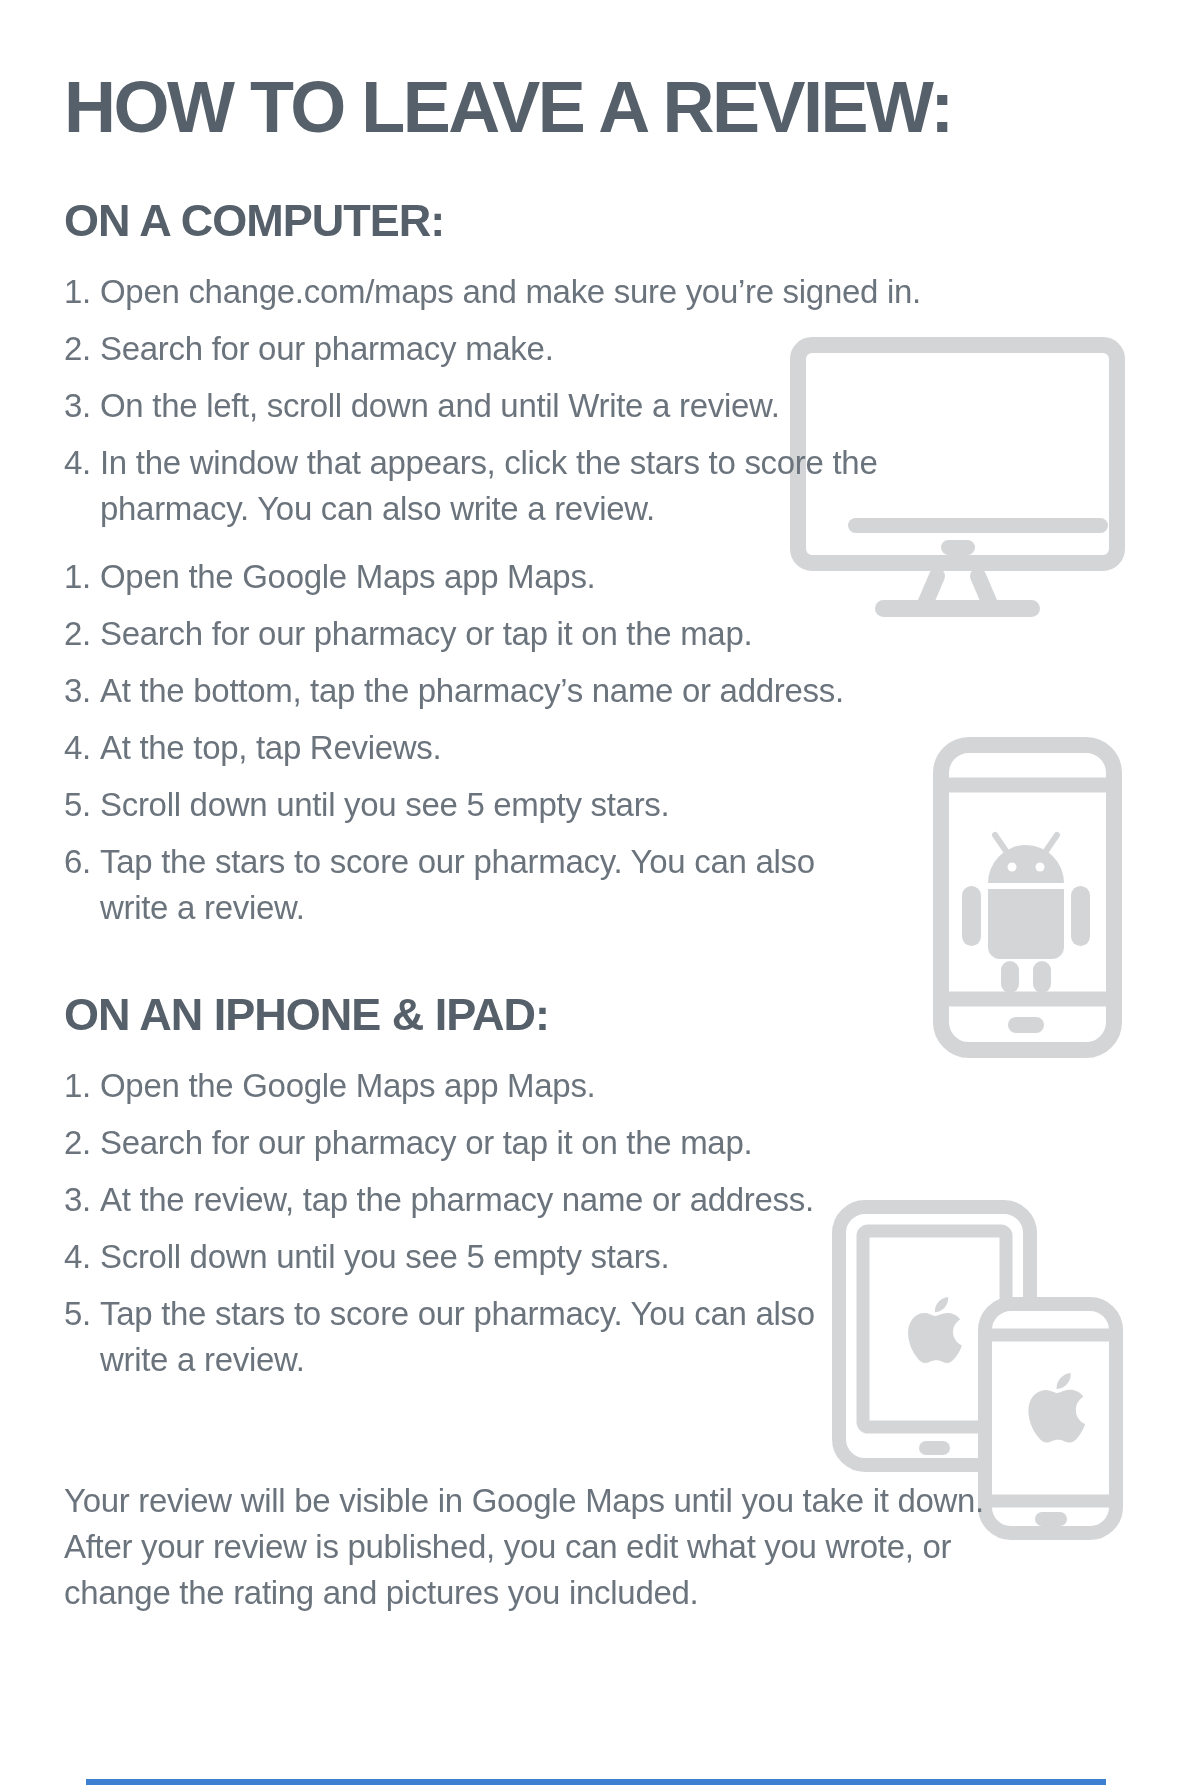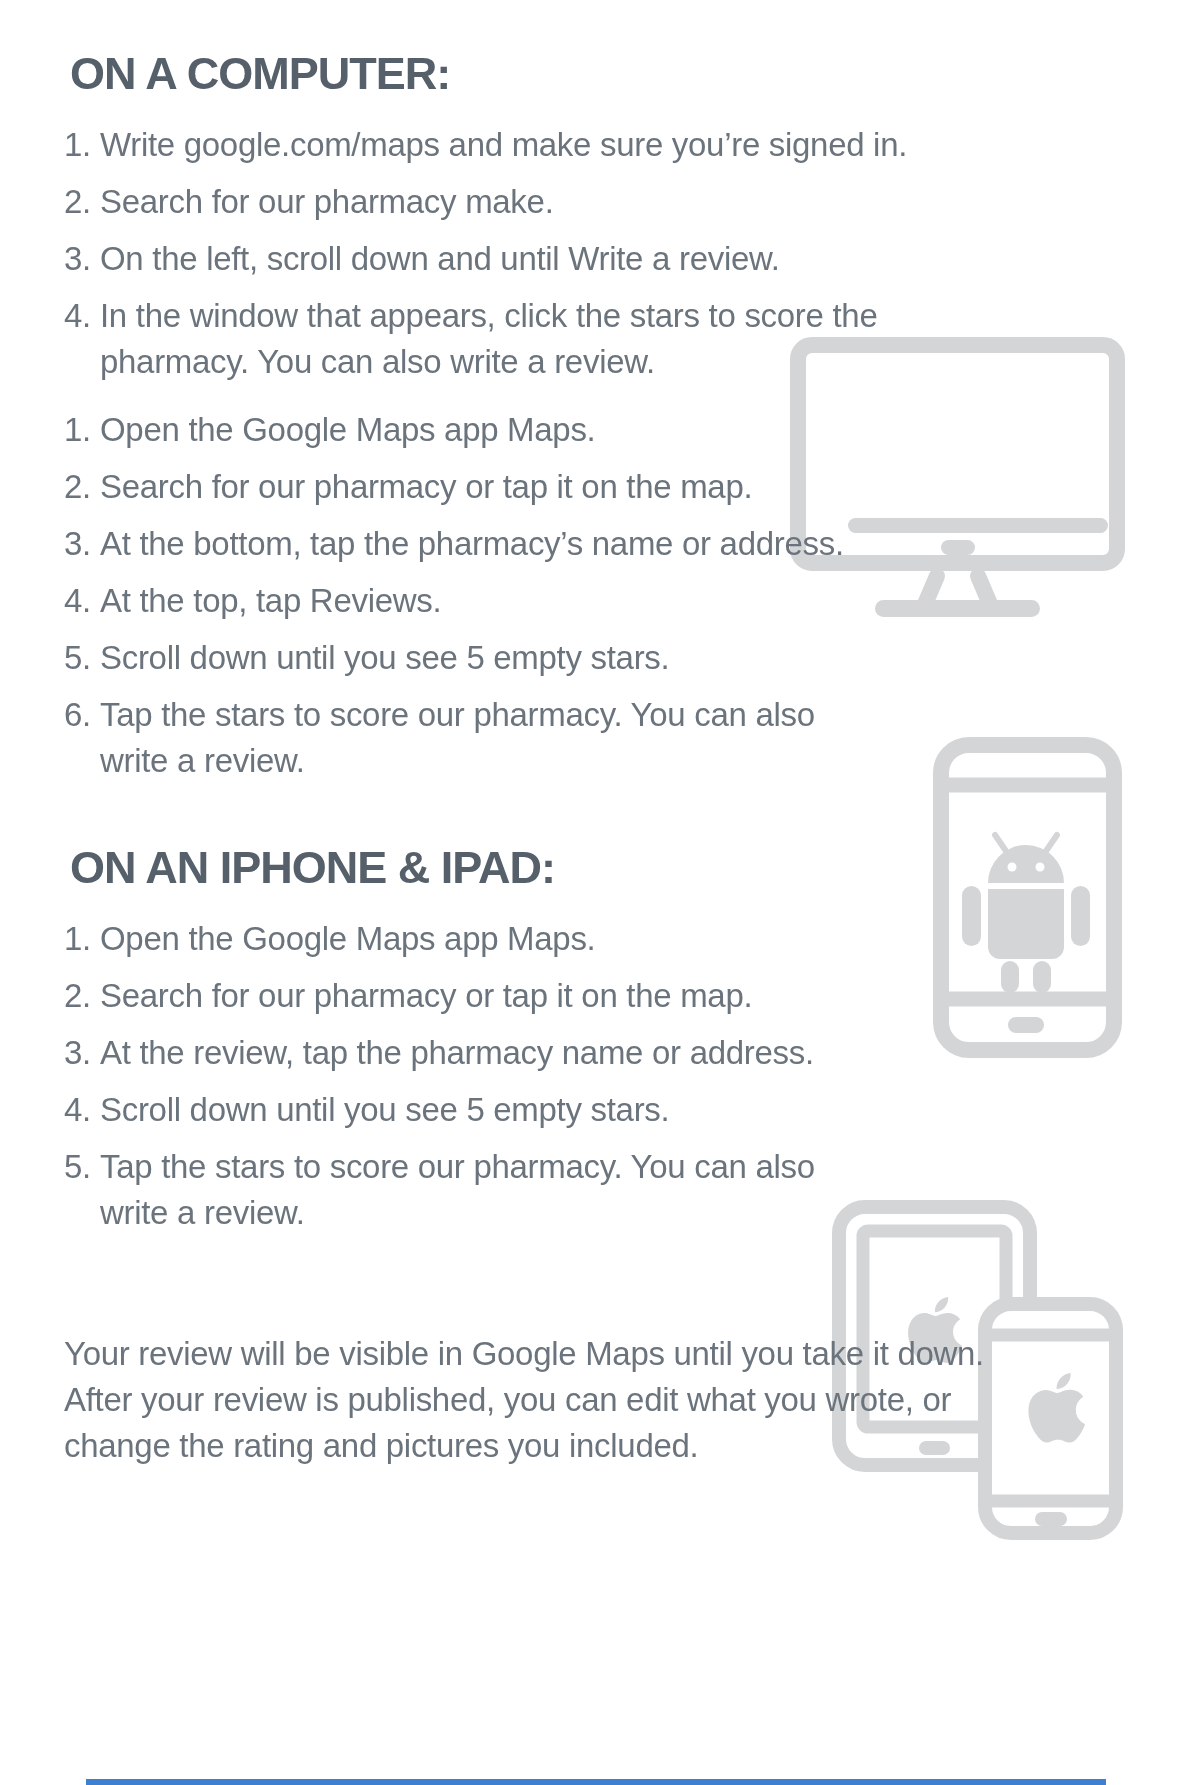--- a/index.html
+++ b/index.html
@@ -7,21 +7,21 @@
     position:relative; width:1192px; height:1785px; background:#ffffff;
     overflow:hidden; font-family:"Liberation Sans", sans-serif;
   }
   .content { position:relative; z-index:2; padding:0 30px 0 64px; }
   h1.title {
     font-size:72px; font-weight:700; color:#56606a; letter-spacing:-2.5px;
     margin:68px 0 0 0; line-height:1.1;
   }
   h2.sec-heading {
     font-size:45px; font-weight:700; color:#56606a; letter-spacing:-1px;
-    margin:48px 0 0 6px; line-height:1.15;
+    margin:48px 0 0 0; line-height:1.15;
   }
   .sec-android h2.sec-heading { margin-top:58px; }
   .sec-iphone  h2.sec-heading { margin-top:58px; }
   ol.steps {
     list-style:none; margin:22px 0 0 0; padding:0 0 0 36px;
     counter-reset: step; max-width:1010px;
   }
   ol.steps li {
     counter-increment: step; position:relative;
     font-size:33px; line-height:46px; color:#6b747d; letter-spacing:-0.3px;
@@ -87,25 +87,26 @@
     <g>
       <rect x="162" y="109" width="131" height="229" rx="26" fill="#ffffff" stroke="#d4d5d7" stroke-width="14"></rect>
       <line x1="157" y1="140" x2="297" y2="140" stroke="#d4d5d7" stroke-width="13"></line>
       <line x1="157" y1="306" x2="297" y2="306" stroke="#d4d5d7" stroke-width="13"></line>
       <rect x="212" y="317" width="32" height="14" rx="7" fill="#d4d5d7"></rect>
       <path fill="#d4d5d7" transform="translate(199,178) scale(2.9)" d="M12.152 6.896c-.948 0-2.415-1.078-3.96-1.04-2.04.027-3.91 1.183-4.961 3.014-2.117 3.675-.546 9.103 1.519 12.09 1.013 1.454 2.208 3.09 3.792 3.039 1.52-.065 2.09-.987 3.935-.987 1.831 0 2.35.987 3.96.948 1.637-.026 2.676-1.48 3.676-2.948 1.156-1.688 1.636-3.325 1.662-3.415-.039-.013-3.182-1.221-3.22-4.857-.026-3.04 2.48-4.494 2.597-4.559-1.429-2.09-3.623-2.324-4.39-2.376-2-.156-3.675 1.09-4.61 1.09zM15.53 3.83c.843-1.012 1.4-2.427 1.245-3.83-1.207.052-2.662.805-3.532 1.818-.78.896-1.454 2.338-1.273 3.714 1.338.104 2.715-.688 3.559-1.701"></path>
     </g>
   </svg>
 
   <div class="content">
+    <h1 class="title">HOW TO LEAVE A REVIEW:</h1>
 
     <section class="sec sec-computer">
       <h2 class="sec-heading">ON A COMPUTER:</h2>
       <ol class="steps">
-        <li>Write google.com/maps and make sure you’re signed in.</li>
+        <li>Open change.com/maps and make sure you’re signed in.</li>
         <li>Search for our pharmacy make.</li>
         <li>On the left, scroll down and until Write a review.</li>
         <li>In the window that appears, click the stars to score the
 pharmacy. You can also write a review.</li>
       </ol>
     </section>
 
     <section class="sec sec-android">
       <ol class="steps">
         <li>Open the Google Maps app Maps.</li>

